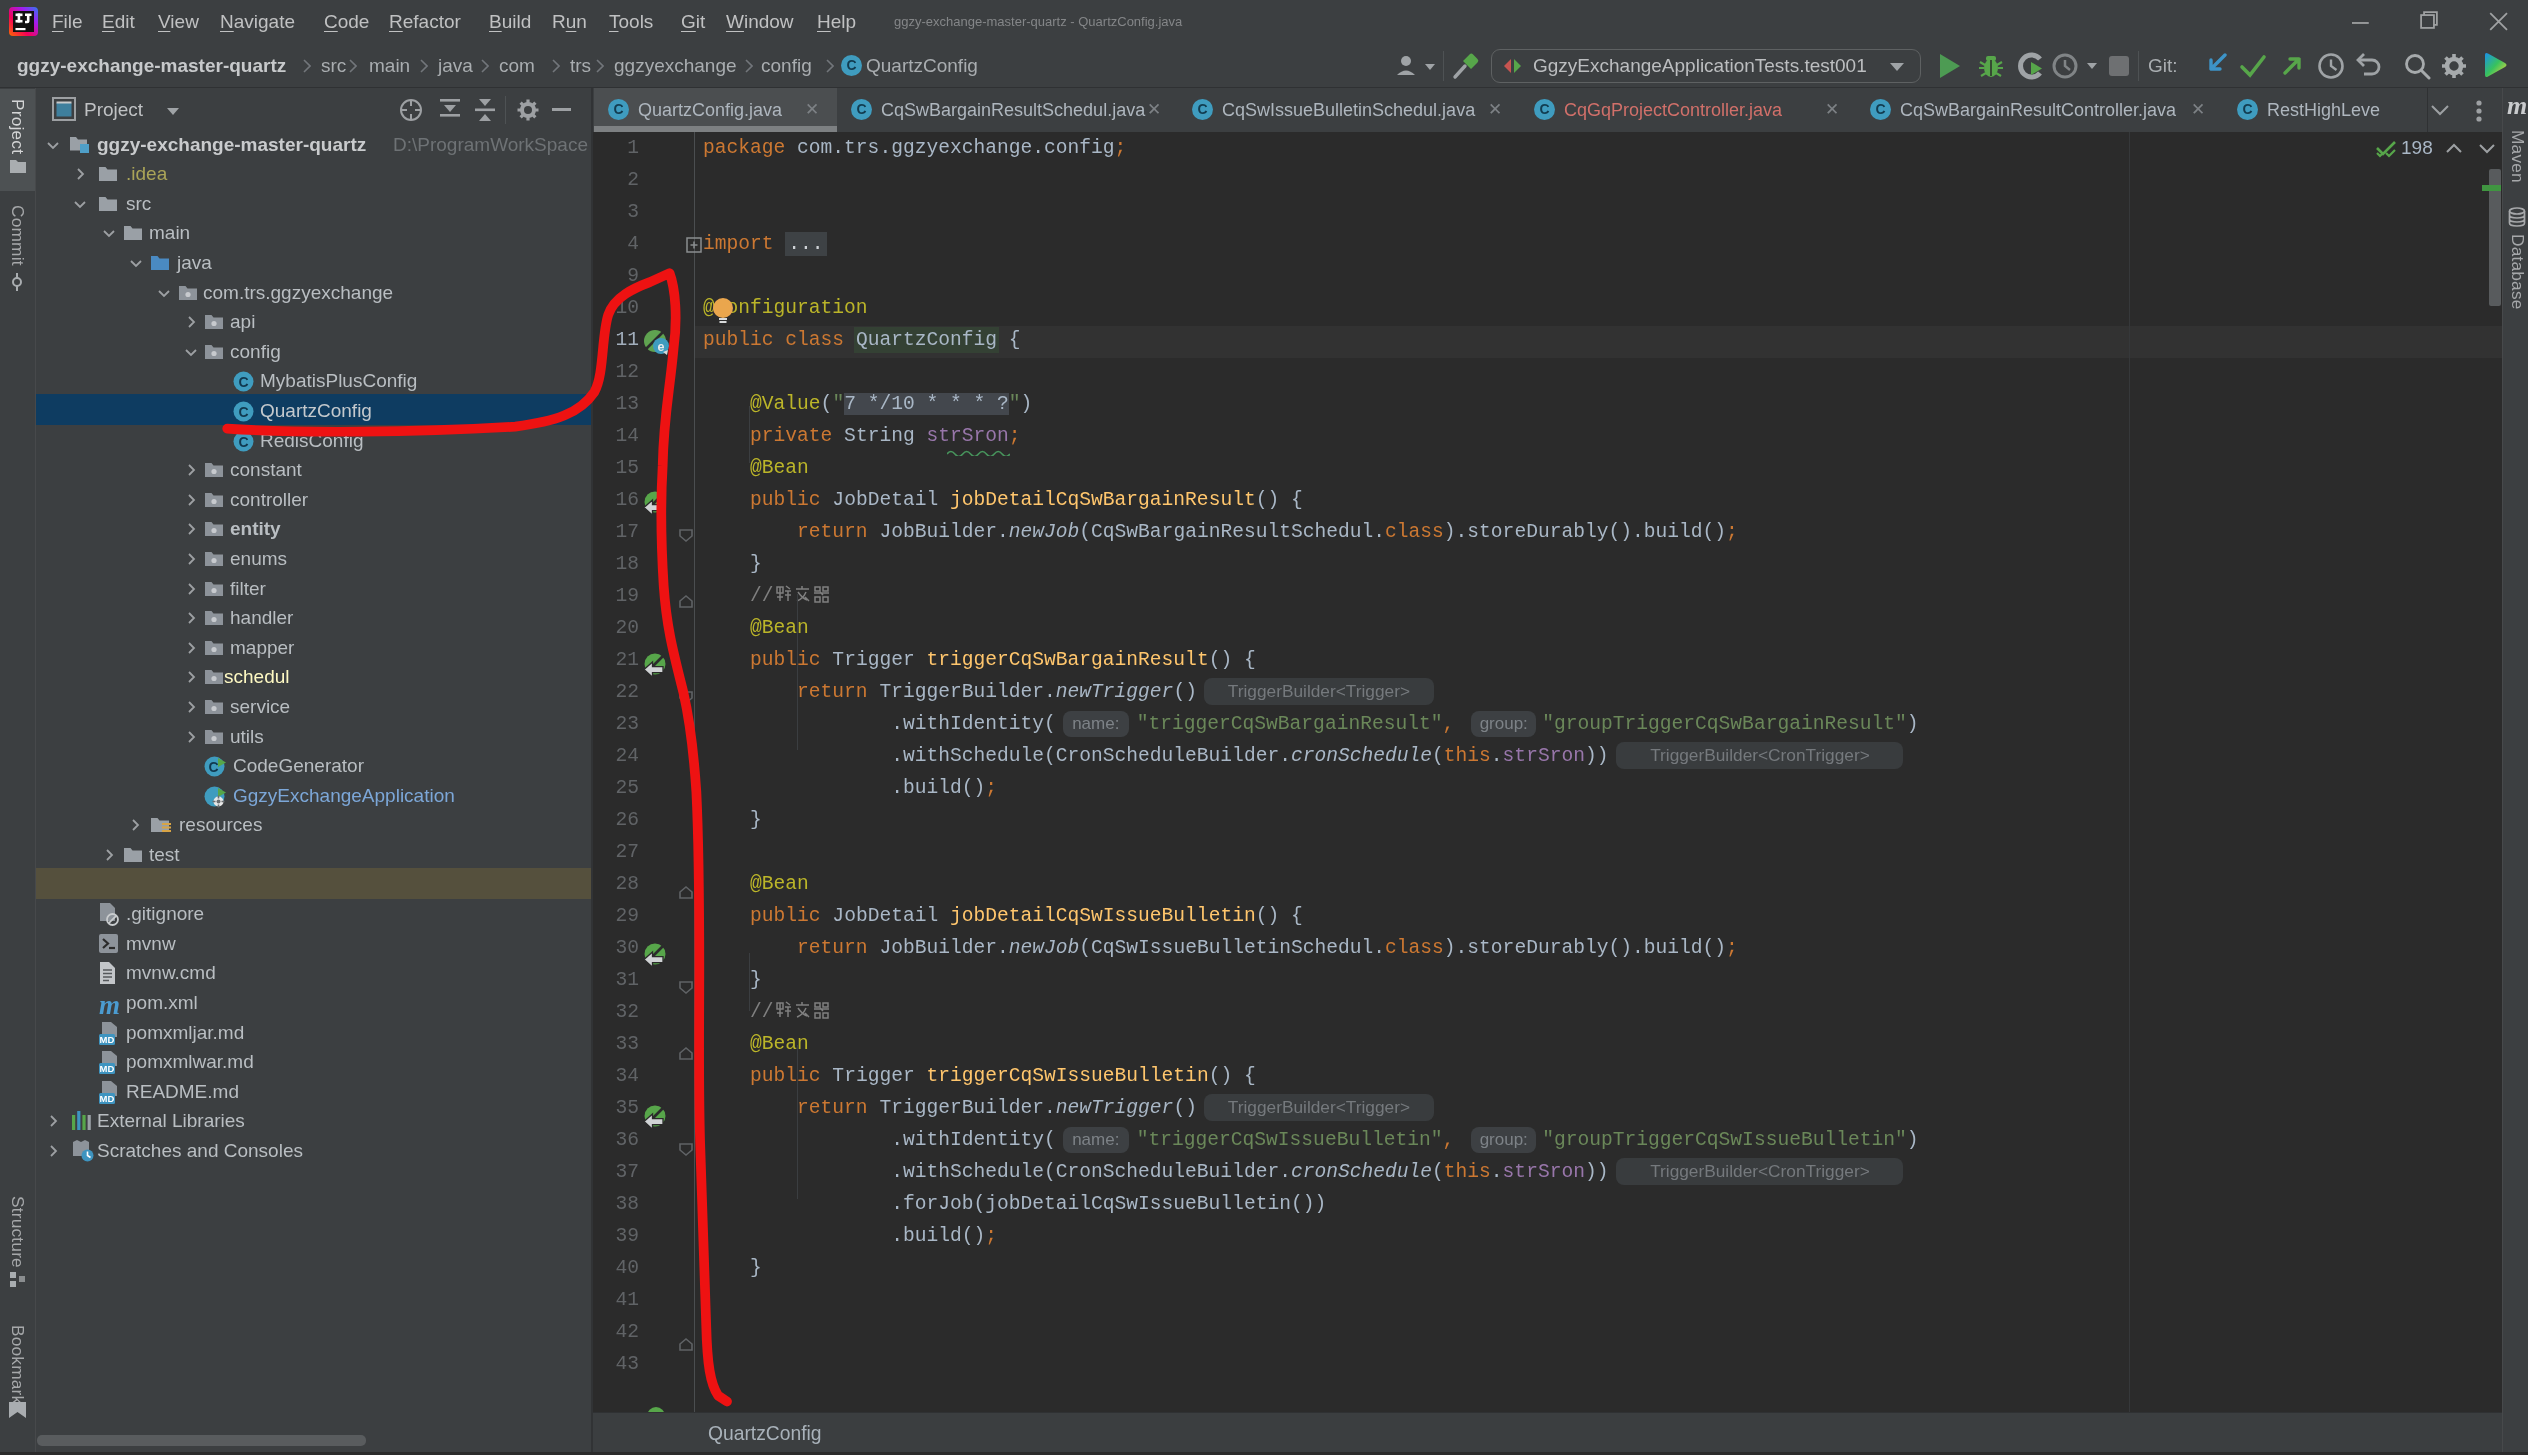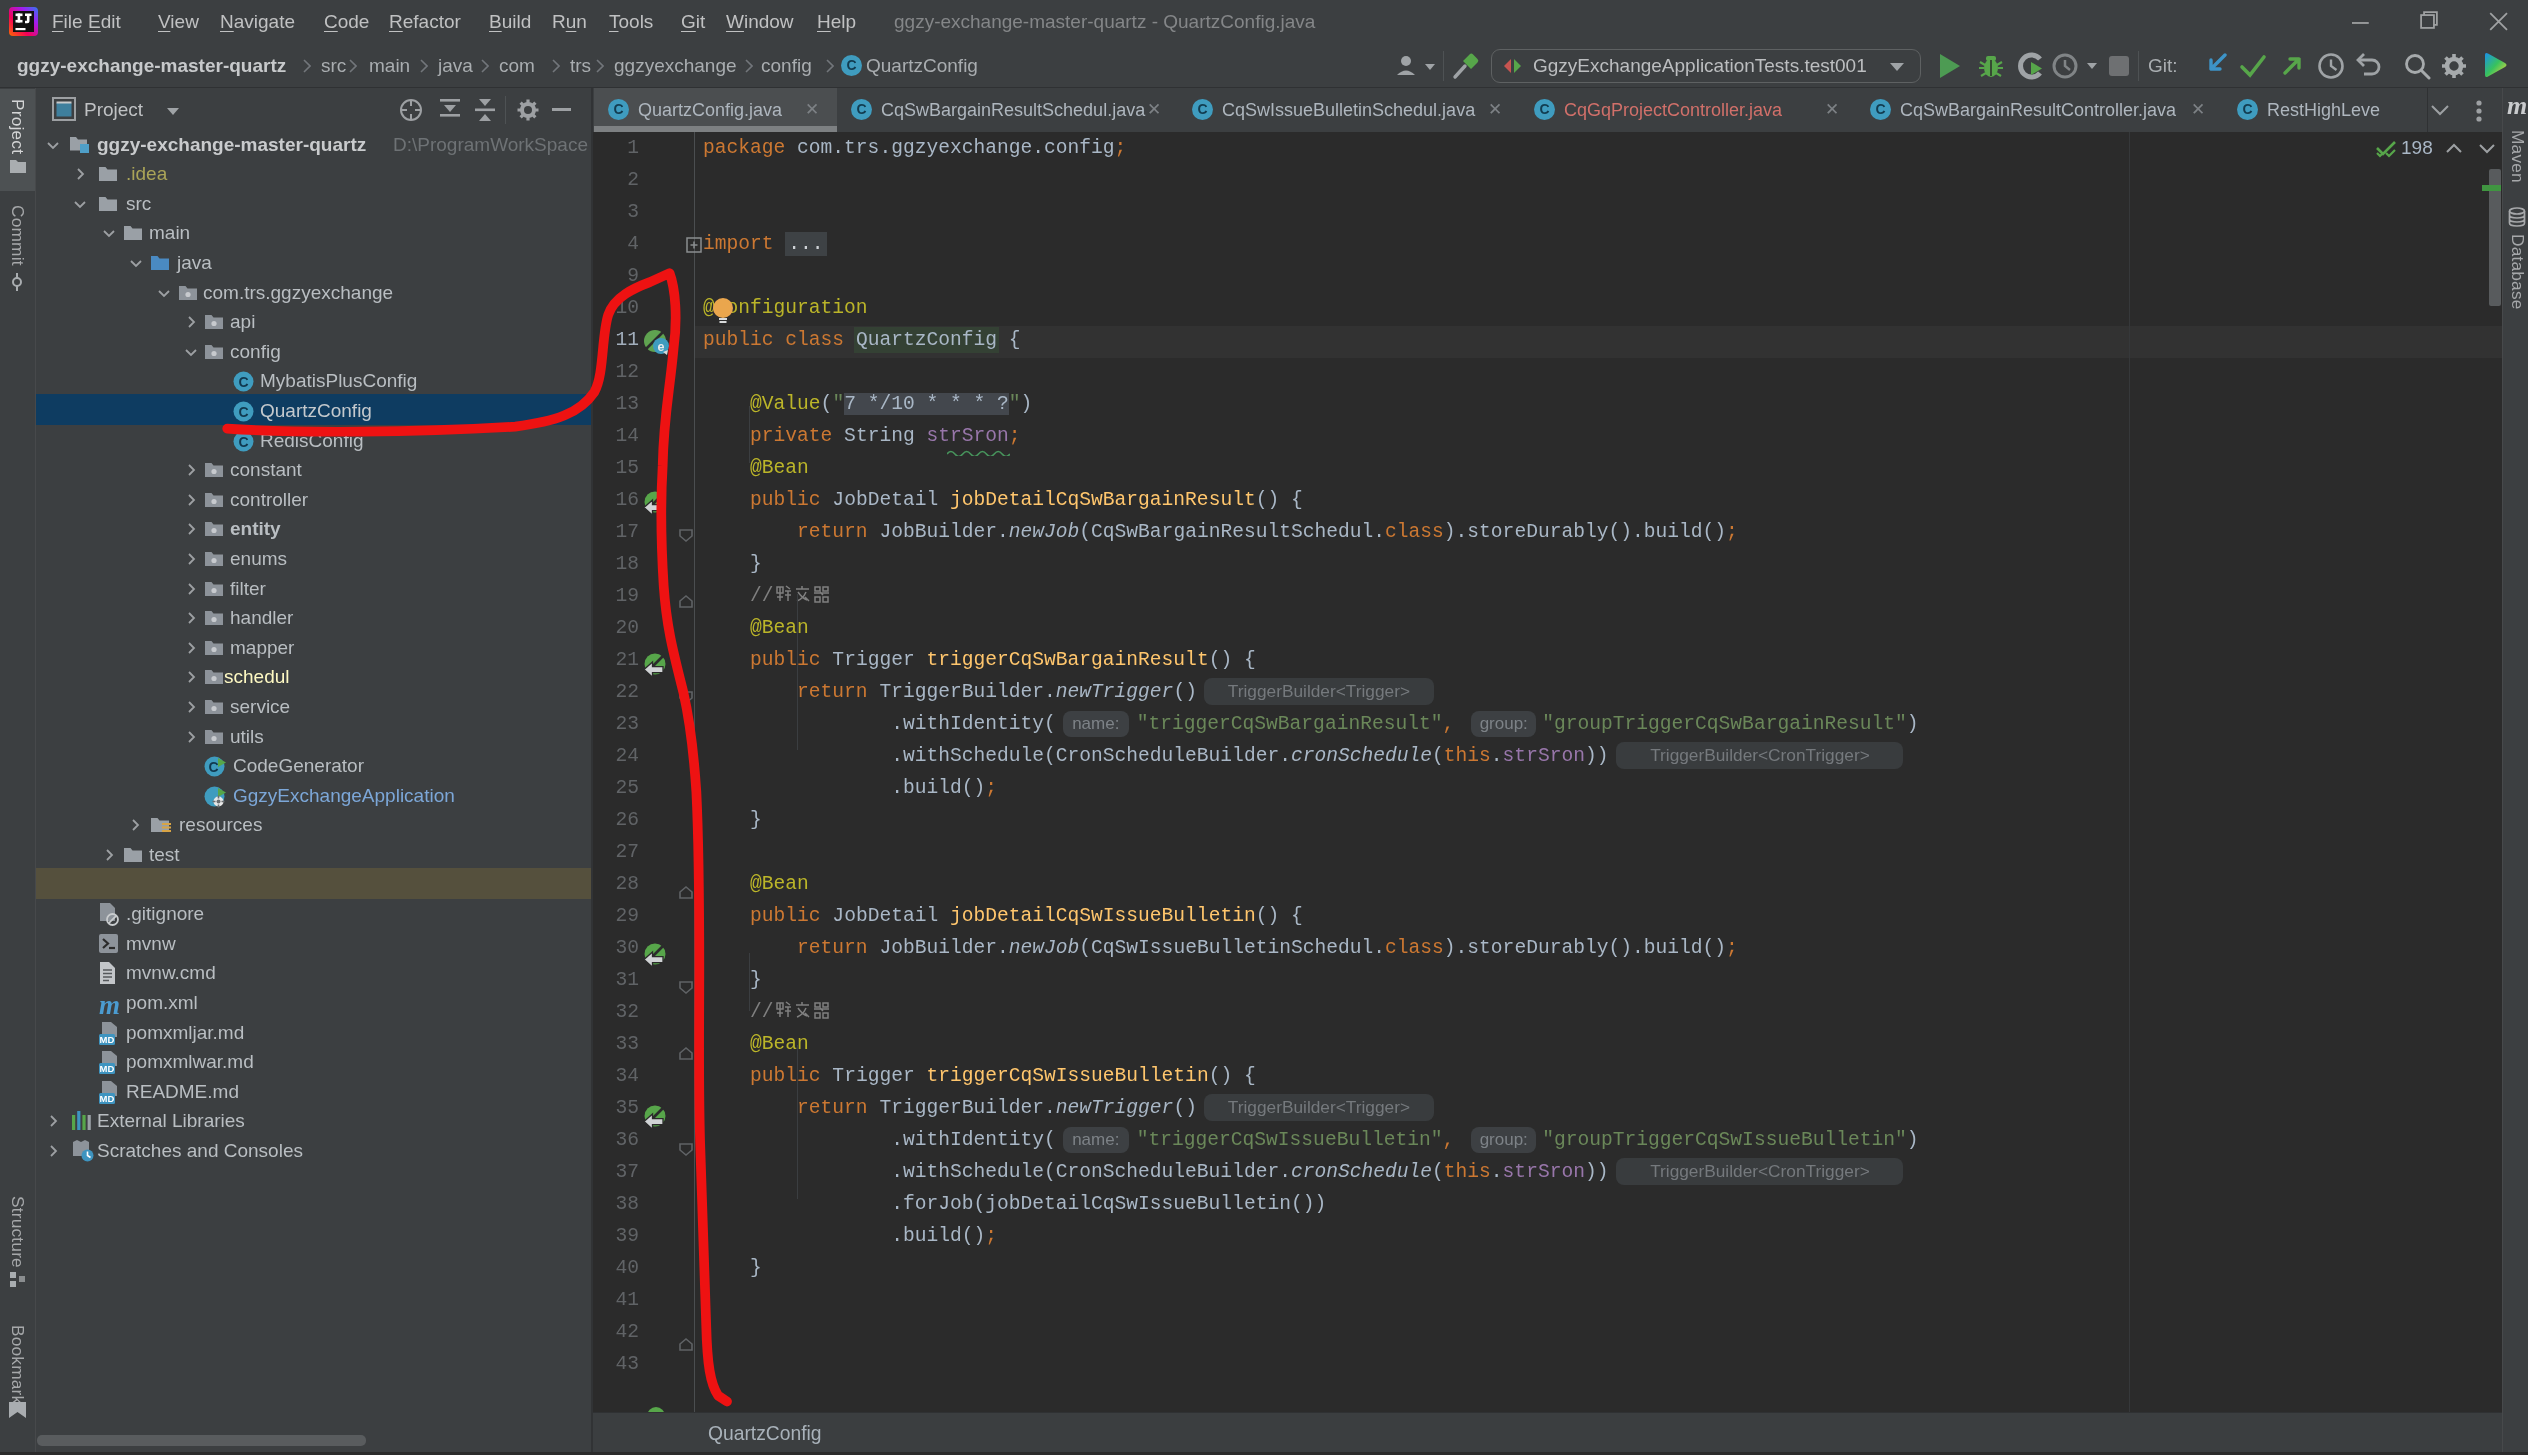--- a/index.html
+++ b/index.html
@@ -1,21 +1,21 @@
 <!DOCTYPE html>
 <html><head><meta charset="utf-8"><style>
 *{margin:0;padding:0;box-sizing:border-box}
 html,body{width:2529px;height:1455px;overflow:hidden;background:#3c3f41}
 #root{position:absolute;width:2529px;height:1455px;background:#3c3f41;font-family:"Liberation Sans",sans-serif;color:#bbbbbb}
 .abs{position:absolute}
 
 #menubar{position:absolute;left:0;top:0;width:2529px;height:43px;background:#3c3f41}
 .mi{position:absolute;top:0;height:43px;line-height:43px;font-size:19px;color:#c0c1c2}
 .mi u{text-decoration:underline;text-underline-offset:3px}
-#wintitle{position:absolute;top:0;height:43px;line-height:43px;font-size:19px;color:#848688}
+#wintitle{position:absolute;top:0;height:43px;line-height:43px;font-size:13px;color:#848688}
 
 #toolbar{position:absolute;left:0;top:43px;width:2529px;height:46px;background:#3c3f41}
 .bc{position:absolute;top:0;height:46px;line-height:46px;font-size:19px;color:#a9adb0}
 
 .vlabel{writing-mode:vertical-rl;text-orientation:mixed;font-size:17.3px;color:#a6a8aa;letter-spacing:0.2px}
 
 #lstripe{position:absolute;left:0;top:88px;width:36px;height:1367px;background:#3c3f41;border-right:1px solid #47494b}
 
 #ppanel{position:absolute;left:36px;top:88px;width:557px;height:1367px;background:#3c3f41}
 .trow{position:absolute;left:0;width:557px;height:30px;line-height:30px;font-size:19px;color:#b9bec2;white-space:nowrap}
@@ -55,21 +55,21 @@
         </defs>
 <rect x="0" y="0" width="29" height="29" rx="4" fill="url(#ijg)"></rect>
 <rect x="4" y="4" width="21" height="21" fill="#111"></rect>
 <rect x="6.5" y="6.5" width="7" height="2.6" fill="#fff"></rect>
         <rect x="8.6" y="6.5" width="2.6" height="9" fill="#fff"></rect>
         <rect x="6.5" y="12.9" width="7" height="2.6" fill="#fff"></rect>
 <path d="M16 6.5 h6.5 v2.6 h-2 v5.2 q0 2 -2.2 2 h-2.3 v-2.6 h1.9 v-4.6 h-1.9 z" fill="#fff"></path>
 <rect x="6.5" y="21" width="10" height="2.2" fill="#fff"></rect>
       </svg>
 <div class="mi" style="left:52px"><u>F</u>ile</div>
-<div class="mi" style="left:88px"><u>E</u>dit</div>
+<div class="mi" style="left:102px"><u>E</u>dit</div>
 <div class="mi" style="left:158px"><u>V</u>iew</div>
 <div class="mi" style="left:220px"><u>N</u>avigate</div>
 <div class="mi" style="left:324px"><u>C</u>ode</div>
 <div class="mi" style="left:389px"><u>R</u>efactor</div>
 <div class="mi" style="left:489px"><u>B</u>uild</div>
 <div class="mi" style="left:552px">R<u>u</u>n</div>
 <div class="mi" style="left:609px"><u>T</u>ools</div>
 <div class="mi" style="left:681px"><u>G</u>it</div>
 <div class="mi" style="left:726px"><u>W</u>indow</div>
 <div class="mi" style="left:817px"><u>H</u>elp</div>

